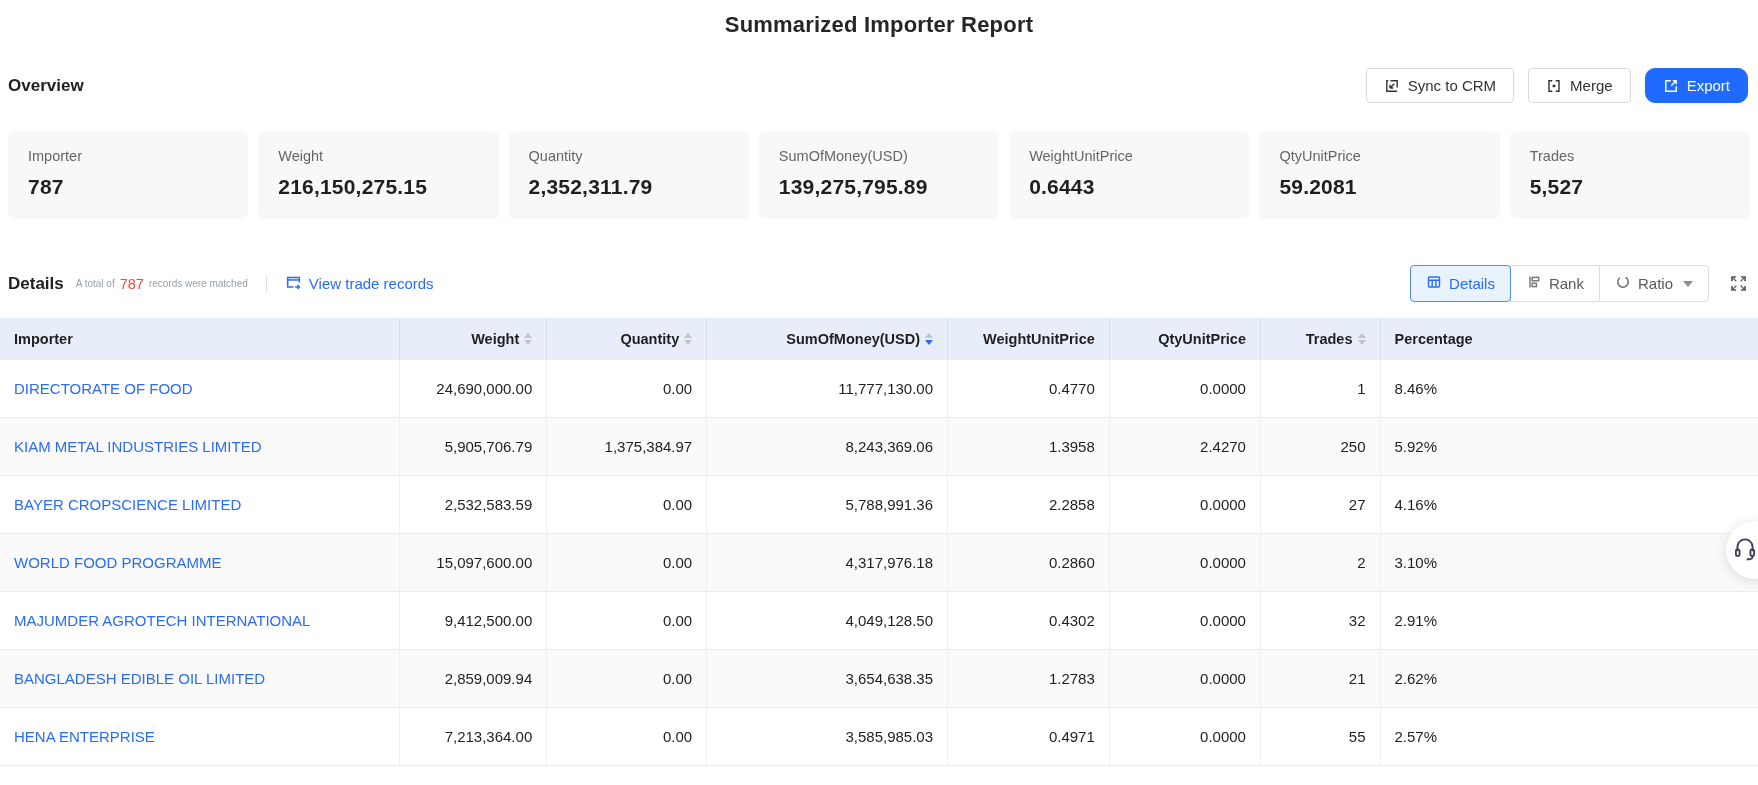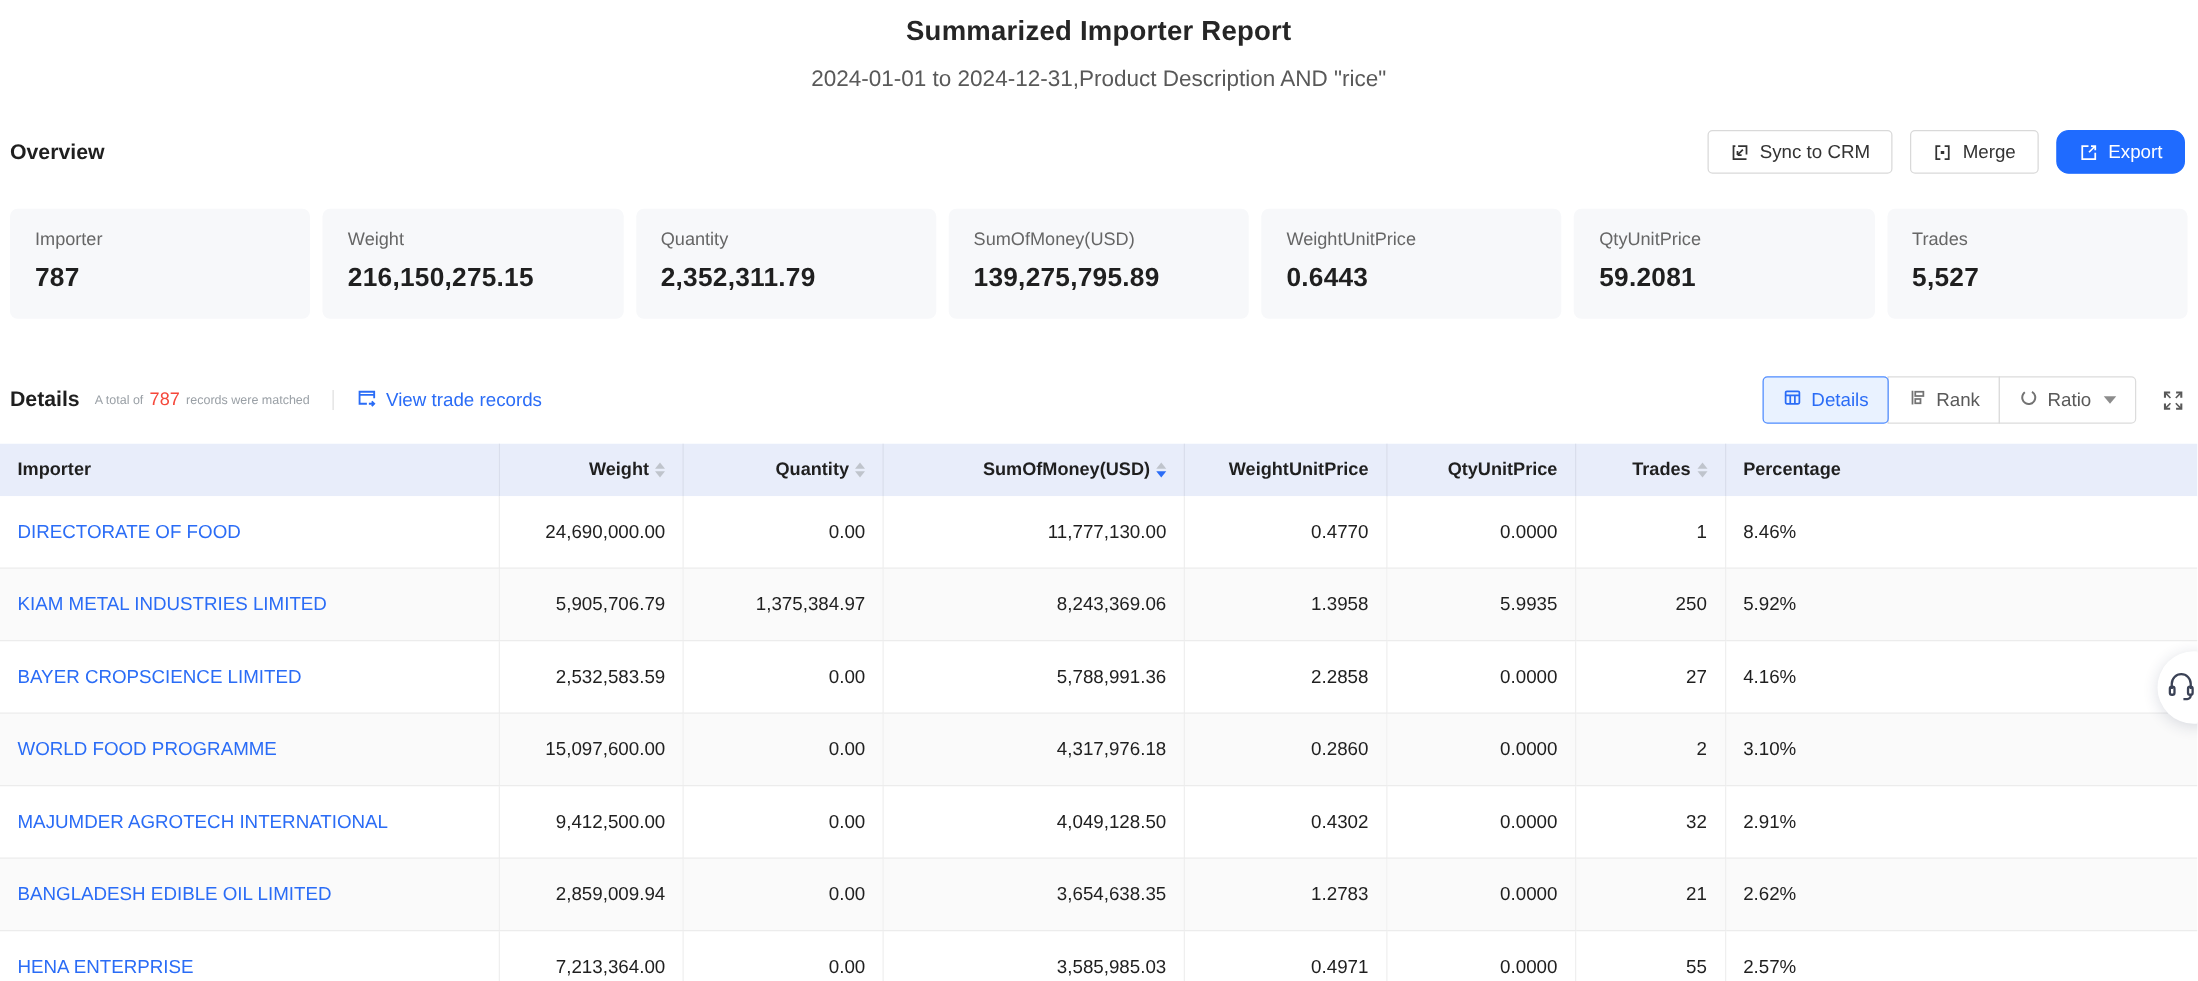--- a/index.html
+++ b/index.html
@@ -73,21 +73,20 @@
   .support-fab { position:absolute; right:-26px; top:521px; width:58px; height:58px; border-radius:50%;
                  background:#fff; box-shadow:0 2px 12px rgba(31,45,82,.16); display:flex; align-items:center;
                  justify-content:center; cursor:pointer; }
 </style>
 </head>
 <body>
 
 <div class="page">
 
   <div class="report-title">Summarized Importer Report</div>
-  <div class="report-subtitle">2024-01-01 to 2024-12-31,Product Description AND "rice"</div>
 
   <div class="overview-bar">
     <div class="section-heading">Overview</div>
     <div class="action-buttons">
       <button class="btn">
         <span>
           <svg width="16" height="16" viewBox="0 0 16 16" fill="none" stroke="#333" stroke-width="1.4">
             <path d="M6.5 2.8h6.7v6.7M13.2 13.2H2.8V2.8h1.5"></path>
               <path d="M10.3 5.7L6 10m0 0v-3.3M6 10h3.3"></path>
           </svg>
@@ -285,21 +284,21 @@
         <td class="num">0.0000</td>
         <td class="num">1</td>
         <td>8.46%</td>
       </tr>
       <tr>
         <td><span class="importer-link">KIAM METAL INDUSTRIES LIMITED</span></td>
         <td class="num">5,905,706.79</td>
         <td class="num">1,375,384.97</td>
         <td class="num">8,243,369.06</td>
         <td class="num">1.3958</td>
-        <td class="num">5.9935</td>
+        <td class="num">2.4270</td>
         <td class="num">250</td>
         <td>5.92%</td>
       </tr>
       <tr>
         <td><span class="importer-link">BAYER CROPSCIENCE LIMITED</span></td>
         <td class="num">2,532,583.59</td>
         <td class="num">0.00</td>
         <td class="num">5,788,991.36</td>
         <td class="num">2.2858</td>
         <td class="num">0.0000</td>

